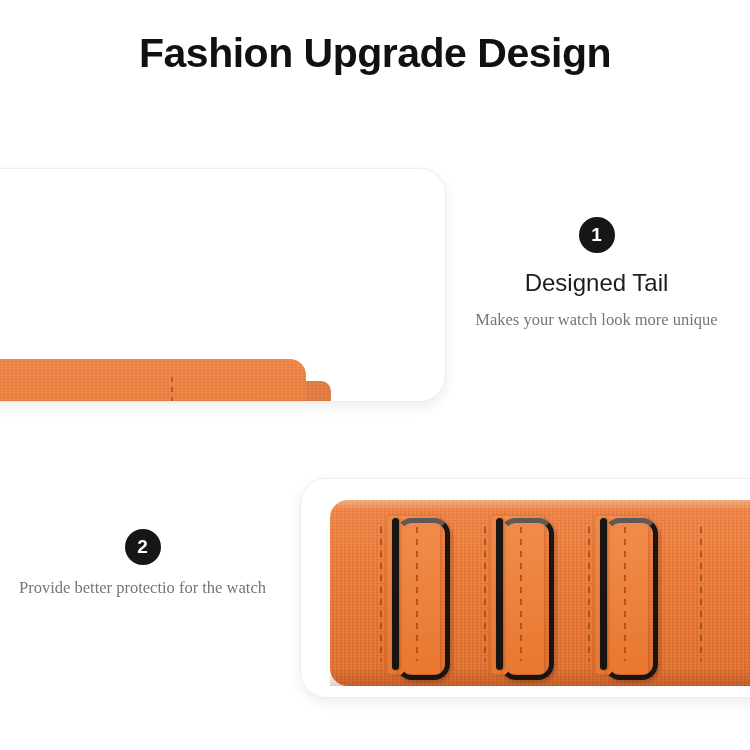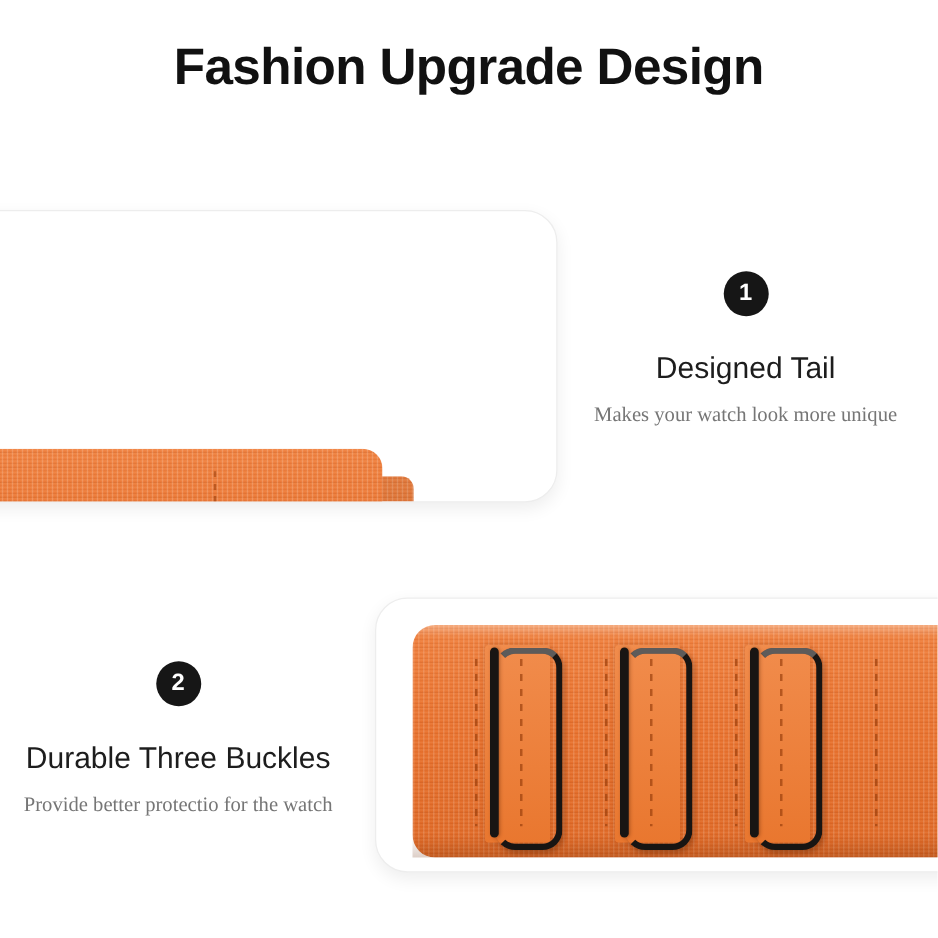--- a/index.html
+++ b/index.html
@@ -88,21 +88,21 @@
     box-shadow:1px 0 3px rgba(80,30,0,0.4);
   }
 
   
   .feature{position:absolute;text-align:center;}
   .badge{
     width:36px;height:36px;border-radius:50%;background:#161616;
     display:flex;align-items:center;justify-content:center;margin:0 auto;
   }
   .badge span{color:#fff;font-size:19px;font-weight:bold;line-height:36px;}
-  .f-title{margin-top:28px;font-size:24px;color:#1d1d1d;}
+  .f-title{margin-top:16px;font-size:24px;color:#1d1d1d;}
   .f-desc{margin-top:11px;font-size:16.5px;color:#767676;line-height:23px;font-family:Liberation Serif, serif;}
 
   .feature-1{left:443px;top:217px;width:307px;}
   .feature-2{left:0px;top:529px;width:285px;}
 </style>
 </head>
 <body>
 
 <div class="page">
 
@@ -146,17 +146,16 @@
   <div class="buckle-bar" style="left:392px;top:518px;"></div>
   <div class="buckle" style="left:500px;top:518px;"></div>
   <div class="buckle-bar" style="left:496px;top:518px;"></div>
   <div class="buckle" style="left:604px;top:518px;"></div>
   <div class="buckle-bar" style="left:600px;top:518px;"></div>
 
   <div class="feature feature-2">
     <div class="badge">
       <span>2</span>
     </div>
-    <div class="f-title">Durable Three Buckles</div>
     <div class="f-desc">Provide better protectio for the watch</div>
   </div>
 
 </div>
 
 </body></html>

